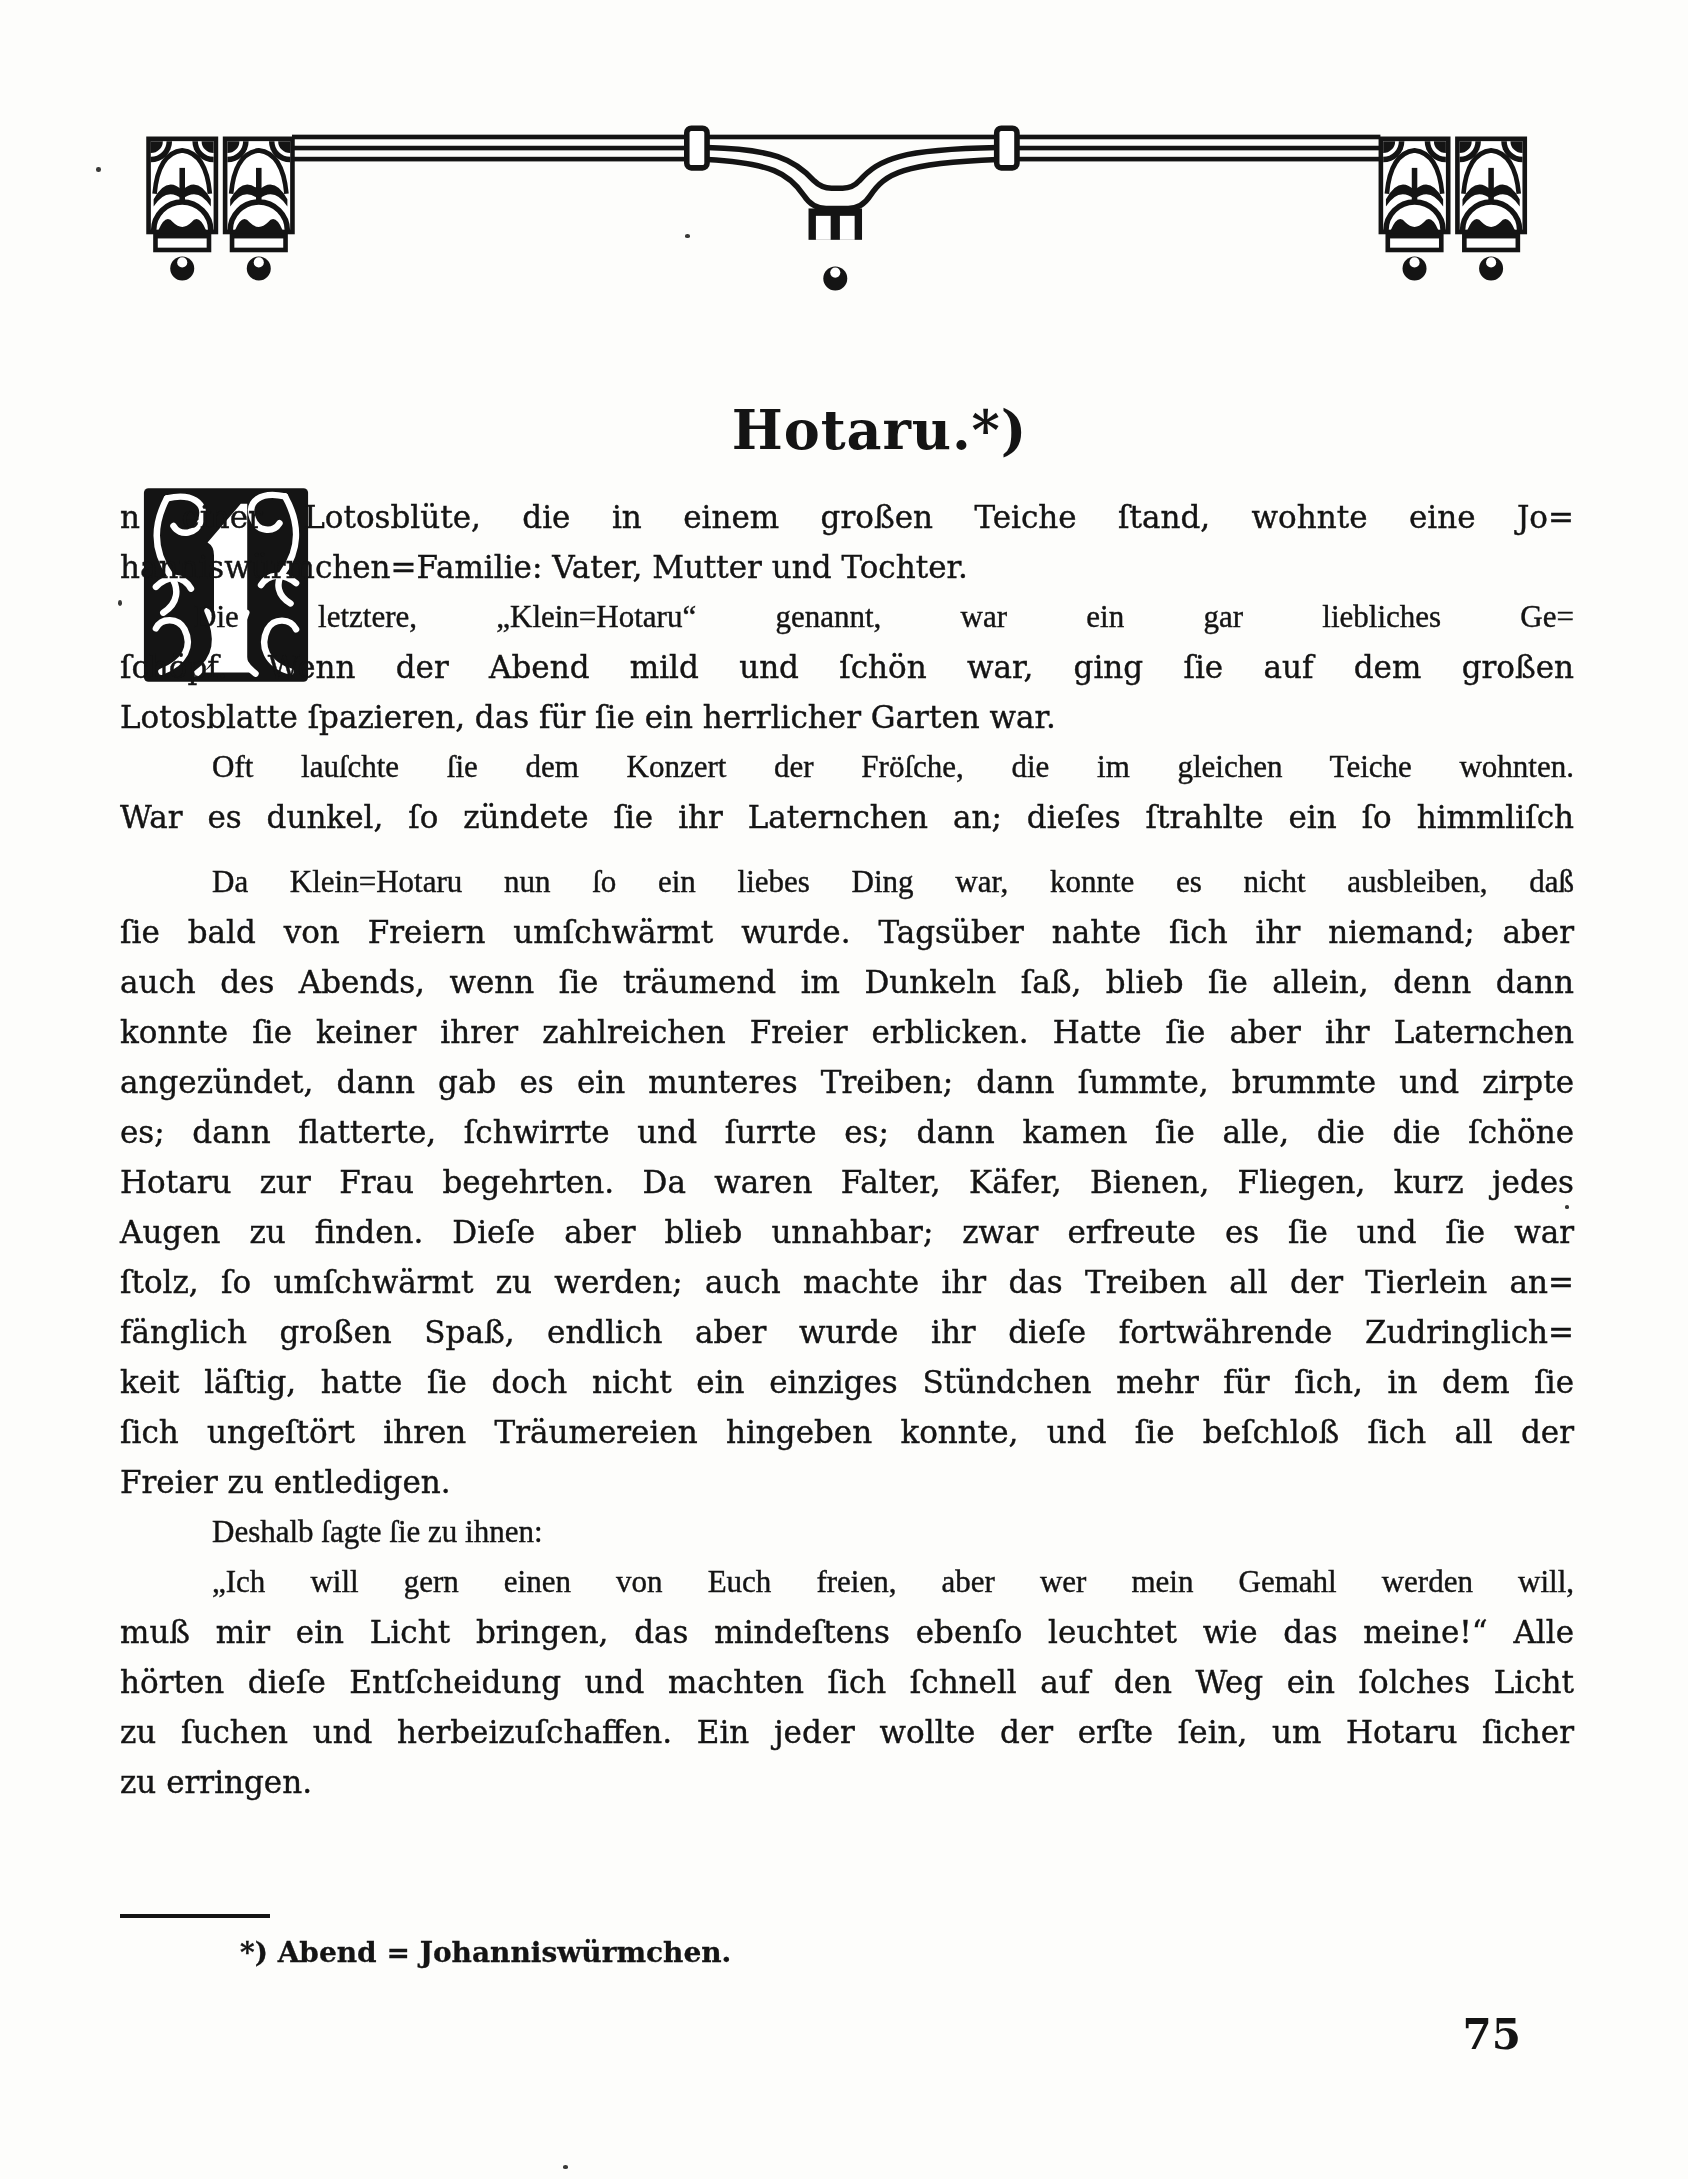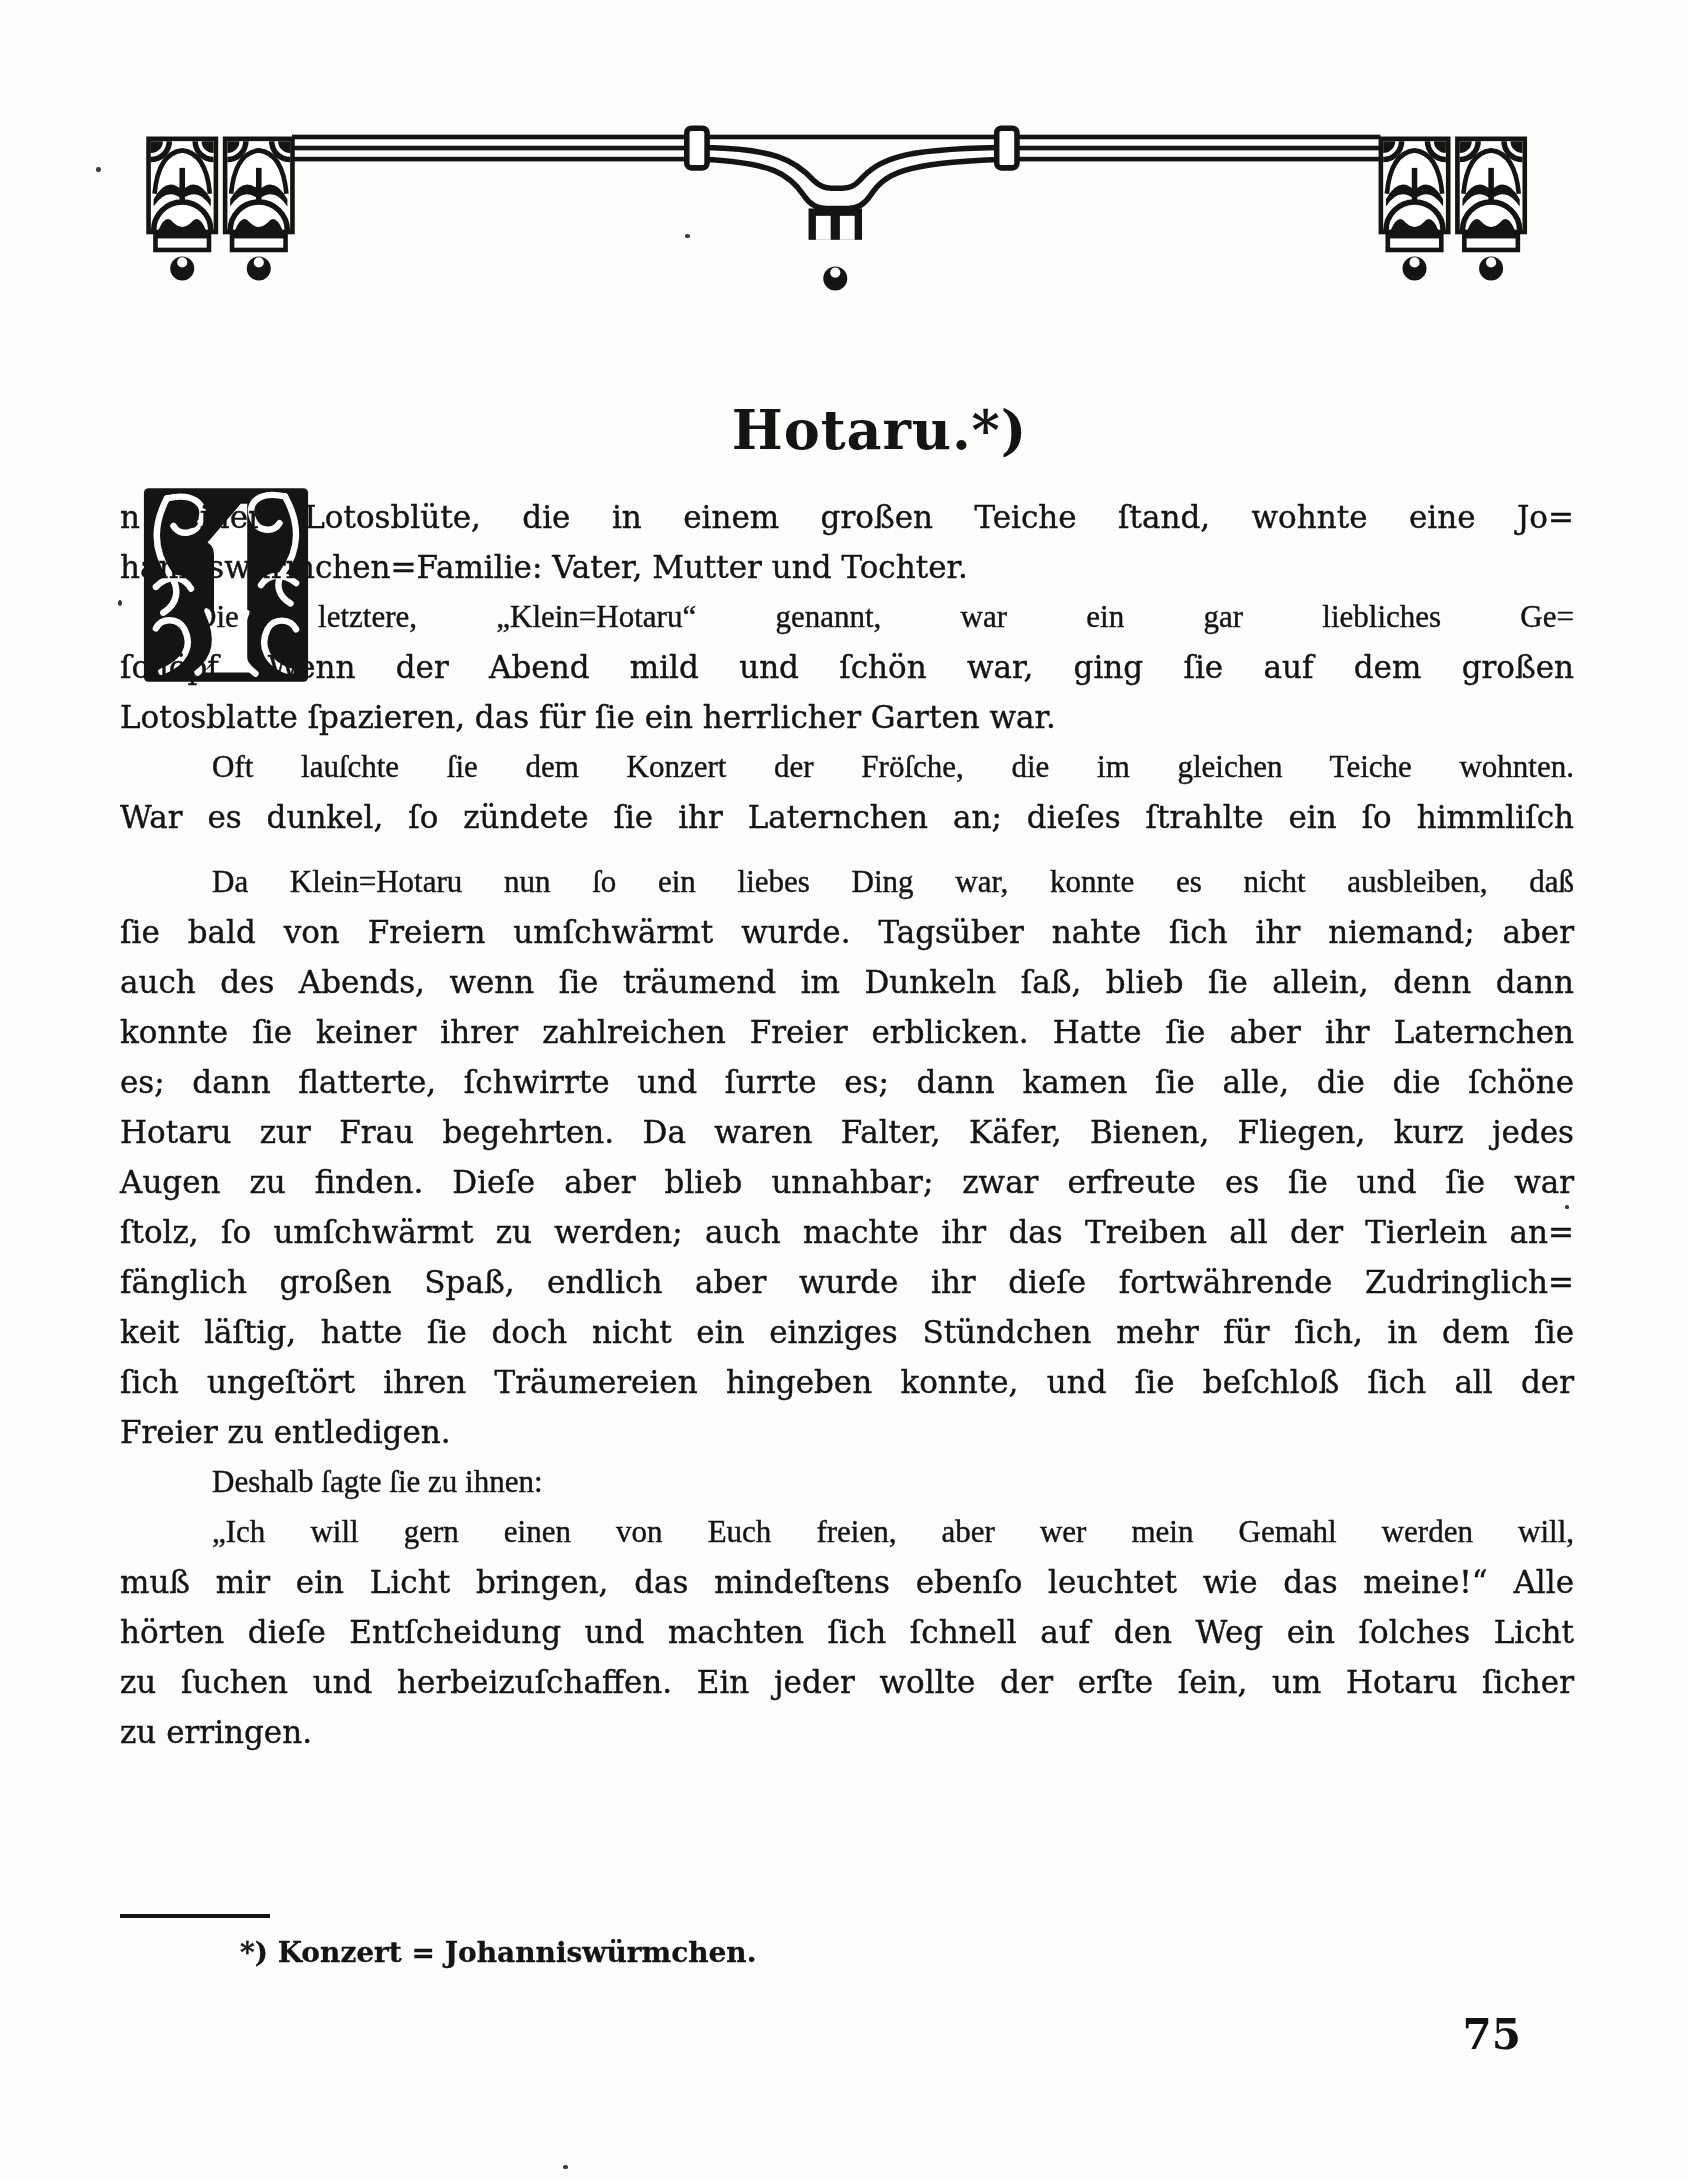--- a/index.html
+++ b/index.html
@@ -123,38 +123,39 @@
       <div class="line cap">hanniswürmchen=Familie: Vater, Mutter und Tochter.</div>
       <div class="line cap ind j">Die letztere, „Klein=Hotaru“ genannt, war ein gar liebliches Ge=</div>
       <div class="line cap j">ſchöpf. Wenn der Abend mild und ſchön war, ging ſie auf dem großen</div>
       <div class="line">Lotosblatte ſpazieren, das für ſie ein herrlicher Garten war.</div>
       <div class="line ind j">Oft lauſchte ſie dem Konzert der Fröſche, die im gleichen Teiche wohnten.</div>
       <div class="line j">War es dunkel, ſo zündete ſie ihr Laternchen an; dieſes ſtrahlte ein ſo himmliſch</div>
       <div class="line ind j sp">Da Klein=Hotaru nun ſo ein liebes Ding war, konnte es nicht ausbleiben, daß</div>
       <div class="line j">ſie bald von Freiern umſchwärmt wurde. Tagsüber nahte ſich ihr niemand; aber</div>
       <div class="line j">auch des Abends, wenn ſie träumend im Dunkeln ſaß, blieb ſie allein, denn dann</div>
       <div class="line j">konnte ſie keiner ihrer zahlreichen Freier erblicken. Hatte ſie aber ihr Laternchen</div>
+      <div class="line j">angezündet, dann gab es ein munteres Treiben; dann ſummte, brummte und zirpte</div>
       <div class="line j">es; dann flatterte, ſchwirrte und ſurrte es; dann kamen ſie alle, die die ſchöne</div>
       <div class="line j">Hotaru zur Frau begehrten. Da waren Falter, Käfer, Bienen, Fliegen, kurz jedes</div>
       <div class="line j">Augen zu finden. Dieſe aber blieb unnahbar; zwar erfreute es ſie und ſie war</div>
       <div class="line j">ſtolz, ſo umſchwärmt zu werden; auch machte ihr das Treiben all der Tierlein an=</div>
       <div class="line j">fänglich großen Spaß, endlich aber wurde ihr dieſe fortwährende Zudringlich=</div>
       <div class="line j">keit läſtig, hatte ſie doch nicht ein einziges Stündchen mehr für ſich, in dem ſie</div>
       <div class="line j">ſich ungeſtört ihren Träumereien hingeben konnte, und ſie beſchloß ſich all der</div>
       <div class="line">Freier zu entledigen.</div>
       <div class="line ind">Deshalb ſagte ſie zu ihnen:</div>
       <div class="line ind j">„Ich will gern einen von Euch freien, aber wer mein Gemahl werden will,</div>
       <div class="line j">muß mir ein Licht bringen, das mindeſtens ebenſo leuchtet wie das meine!“ Alle</div>
       <div class="line j">hörten dieſe Entſcheidung und machten ſich ſchnell auf den Weg ein ſolches Licht</div>
       <div class="line j">zu ſuchen und herbeizuſchaffen. Ein jeder wollte der erſte ſein, um Hotaru ſicher</div>
       <div class="line">zu erringen.</div>
     </div>
 
   <div class="footnote-rule"></div>
-  <div class="footnote">*) Konzert = Johanniswürmchen.</div>
+  <div class="footnote">*) Abend = Johanniswürmchen.</div>
 
   <div class="pagenum">75</div>
 
   <div class="speck s1"></div>
   <div class="speck s2"></div>
   <div class="speck s3"></div>
   <div class="speck s4"></div>
   <div class="speck s5"></div>
 </div>
 

